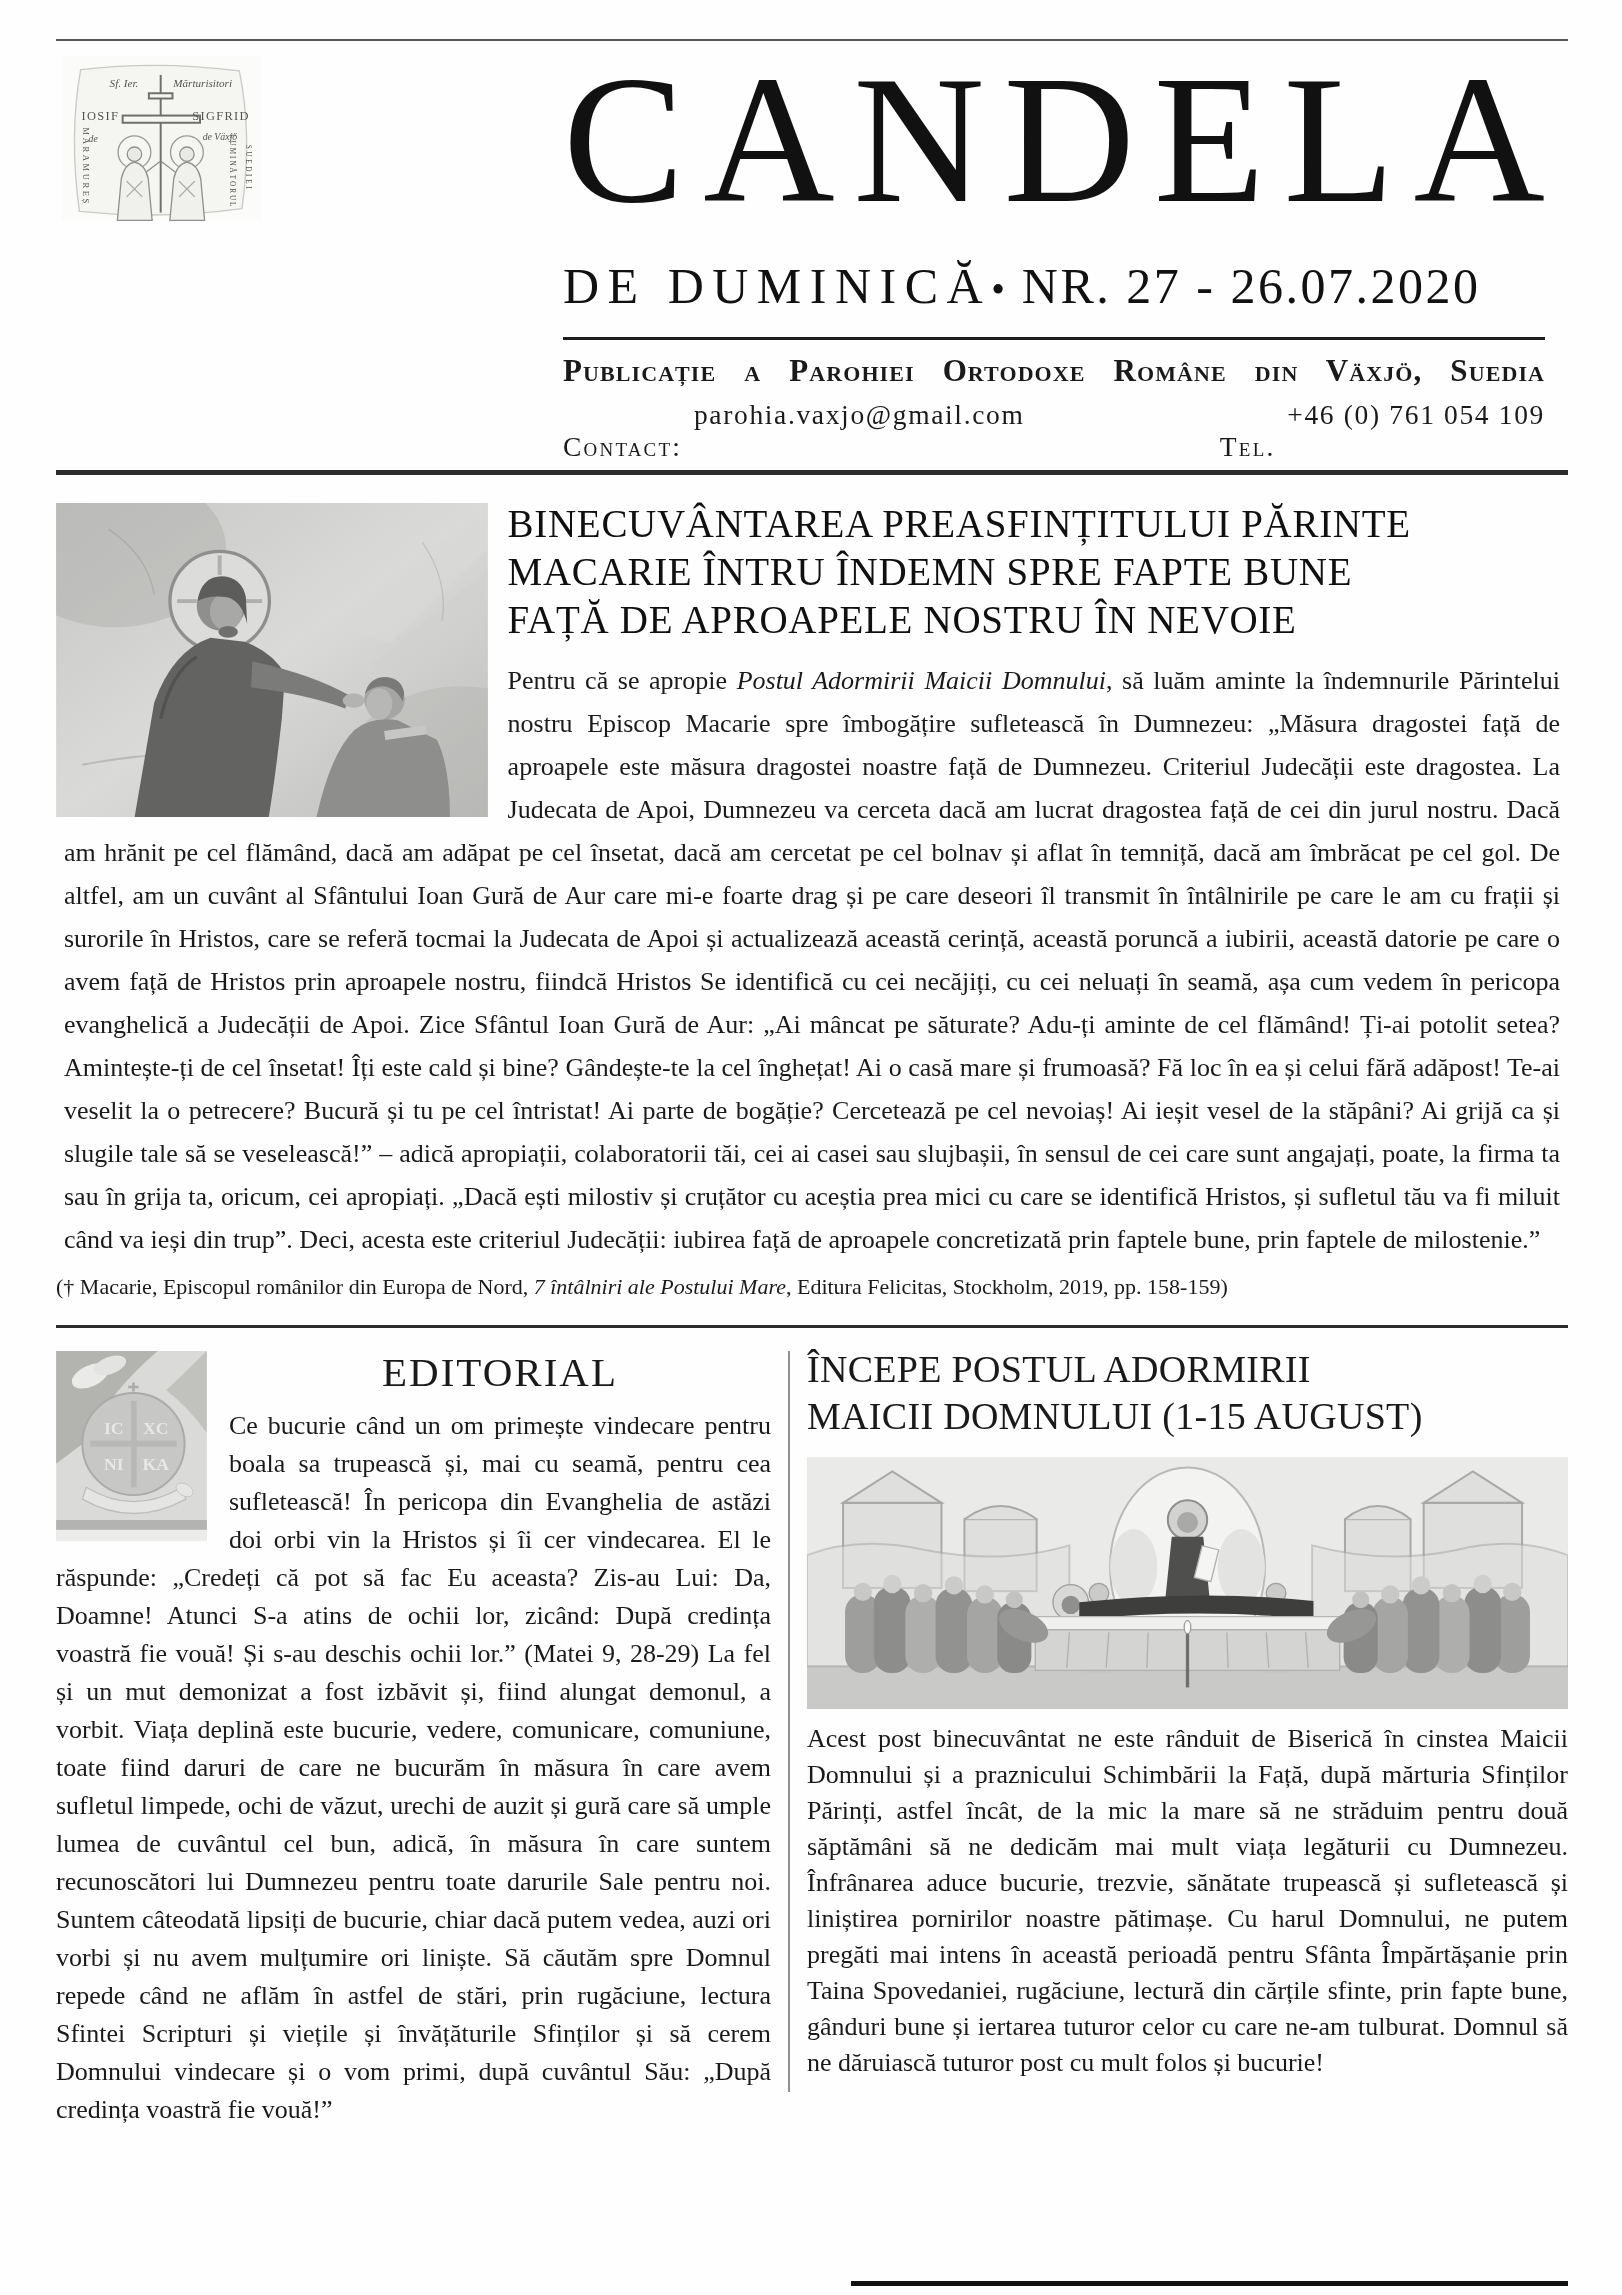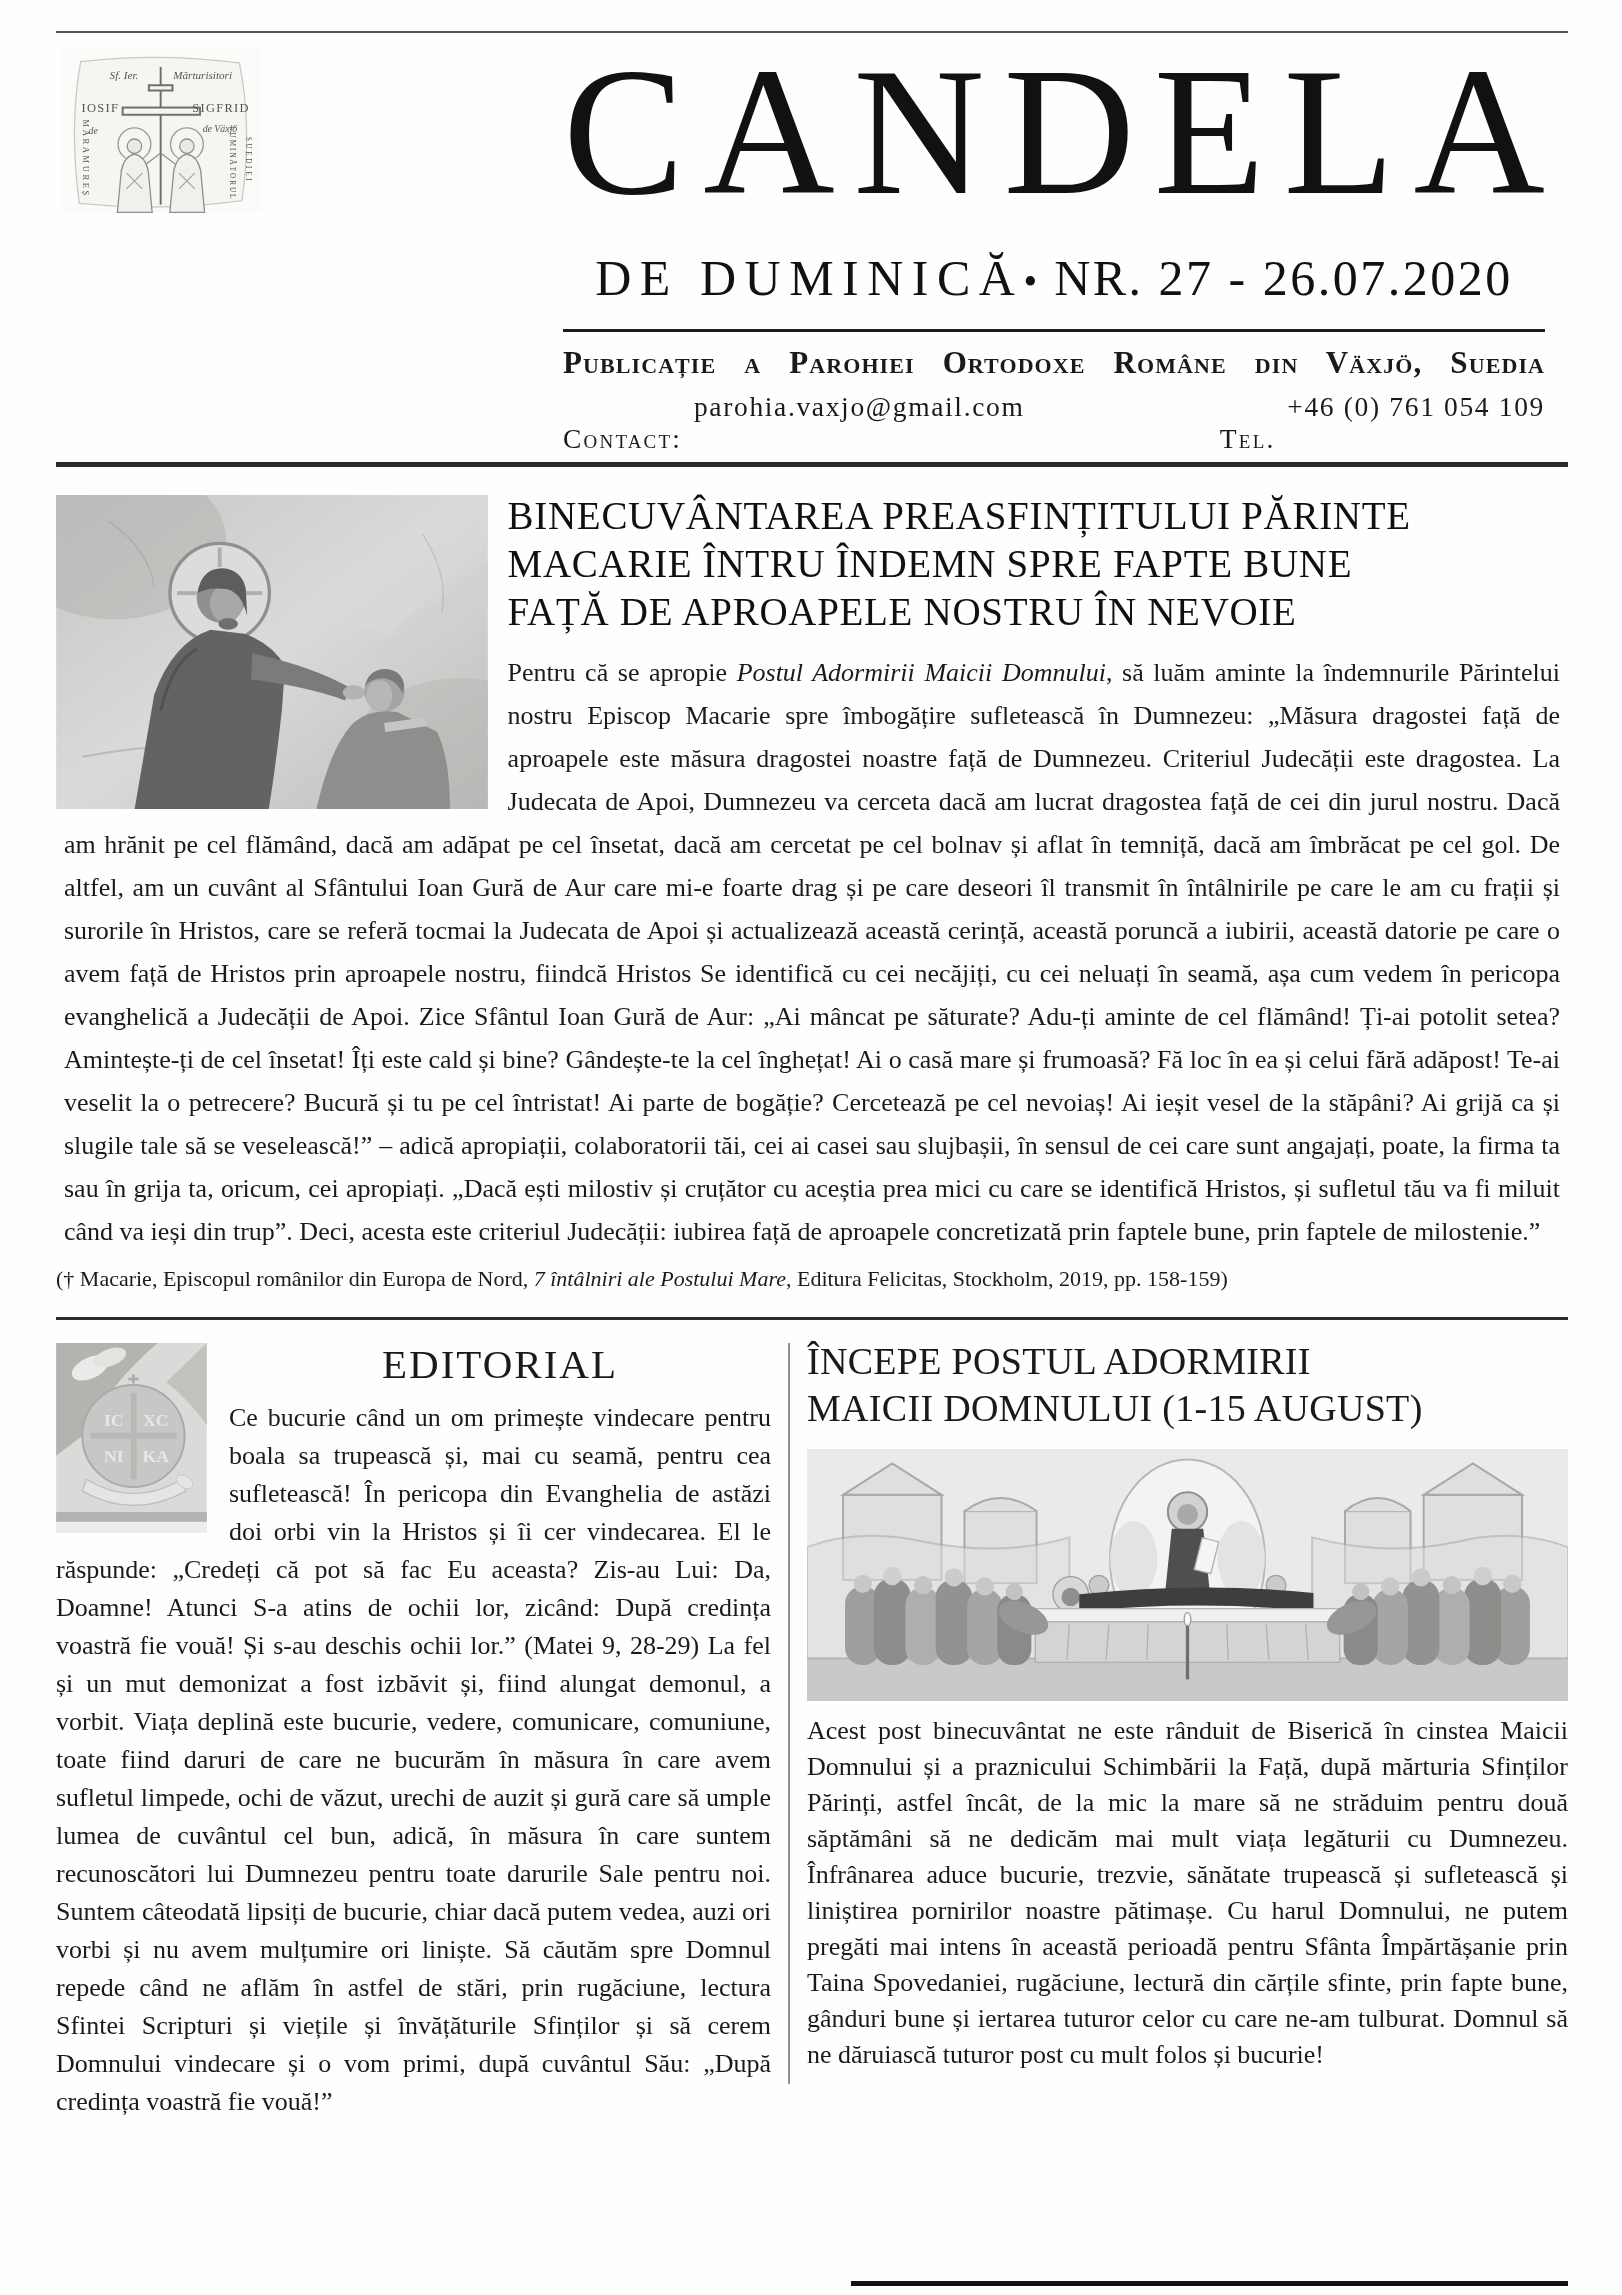--- a/index.html
+++ b/index.html
@@ -2,39 +2,39 @@
 <html lang="ro" style="font-size:10.5px"><head>
 <meta charset="utf-8">
 <title>Candela de Duminică</title>
 <style>
   html,body { margin:0; padding:0; background:#e8e8e8; }
   .page {
     position:relative; width:1623px; height:2295px; margin:0 auto;
     background:#fefefe; overflow:hidden; color:#1a1a1a;
     font-family:"Liberation Serif","DejaVu Serif",serif;
   }
-  .content { position:absolute; left:56px; top:0; width:1512px; }
+  .content { position:absolute; left:56px; top:8px; width:1512px; }
 
   .rule-top { margin-top:31px; height:2px; background:#555; }
   .rule-heavy { margin-top:29px; height:4.6px; background:#2b2b2b; }
   .rule-mid { height:2.6px; background:#2b2b2b; clear:both; margin-top:23.6px; }
 
   
   .header { position:relative; height:400px; }
   .logo-box { position:absolute; left:5.2px; top:14.4px; width:200px; height:167px; }
   .logo-box svg { width:100%; height:100%; display:block; }
 
   .masthead {
     position:absolute; left:507px; top:1.3px; width:982px;
     display:flex; justify-content:space-between;
     font-size:182px; line-height:196px; font-weight:400; color:#111;
   }
   .subtitle-row {
     position:absolute; left:507px; top:216px; width:982px;
-    display:flex; justify-content:center; align-items:baseline;
+    display:flex; justify-content:flex-start; align-items:baseline;
     font-size:50px; line-height:59px; color:#111;
   }
   .subtitle { letter-spacing:0.17em; }
   .issue-wrap { display:flex; gap:17px; align-items:baseline; }
   .bullet { font-size:39px; }
   .issue { letter-spacing:0.05em; }
 
   .header-rule { position:absolute; left:507px; top:296px; width:982px; height:2.6px; background:#1d1d1d; }
 
   .pub-line {

